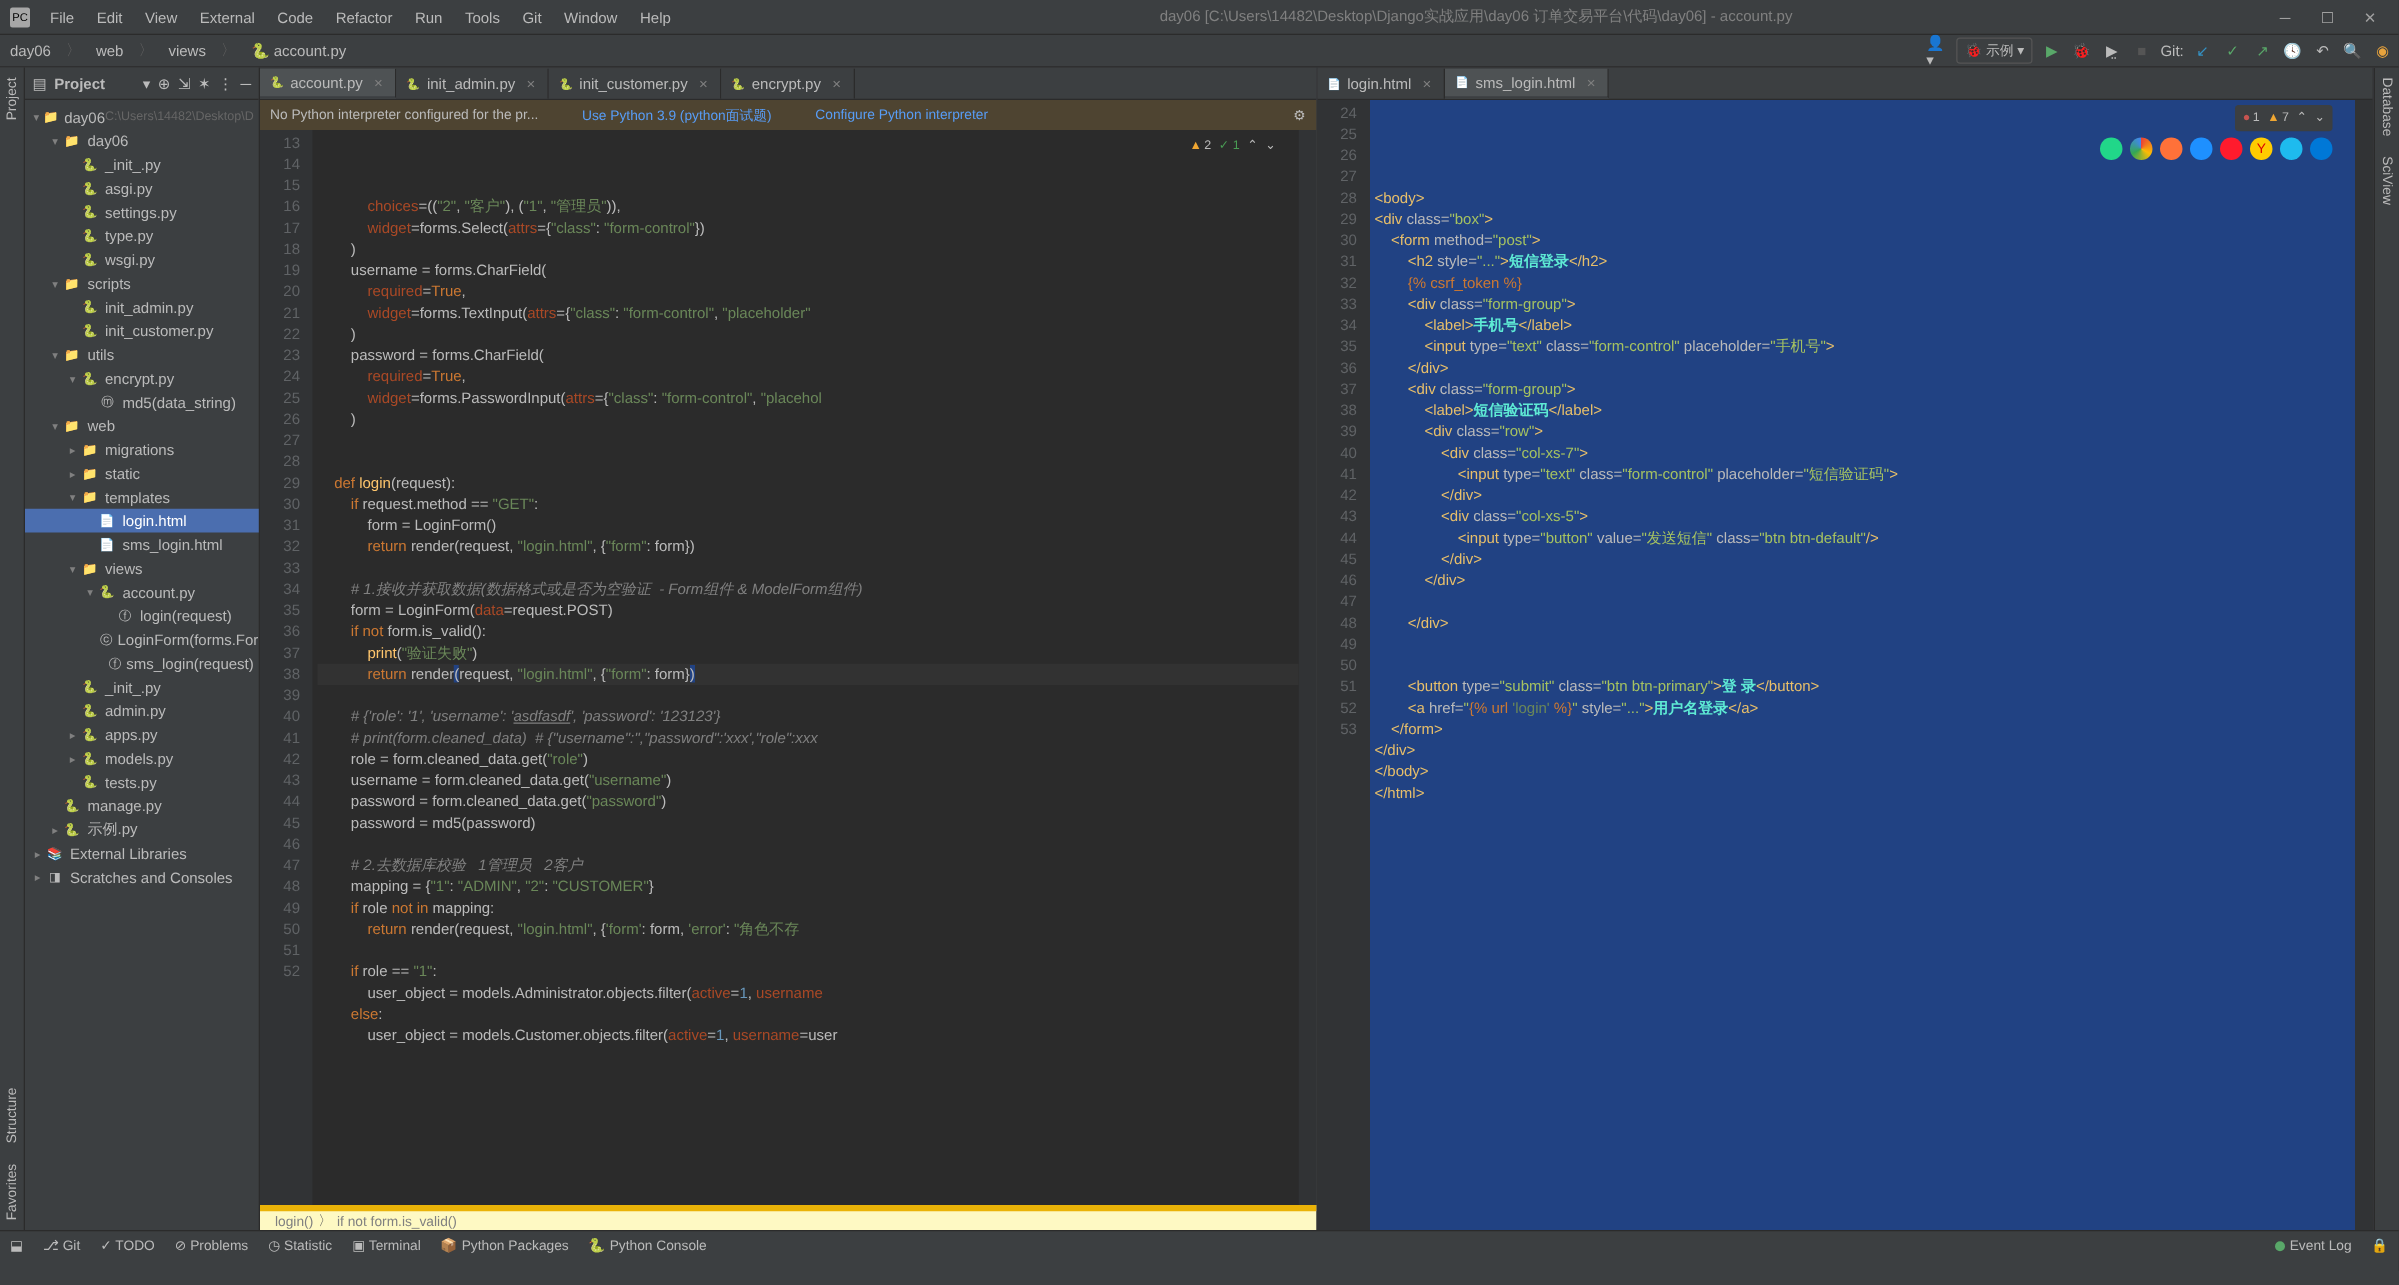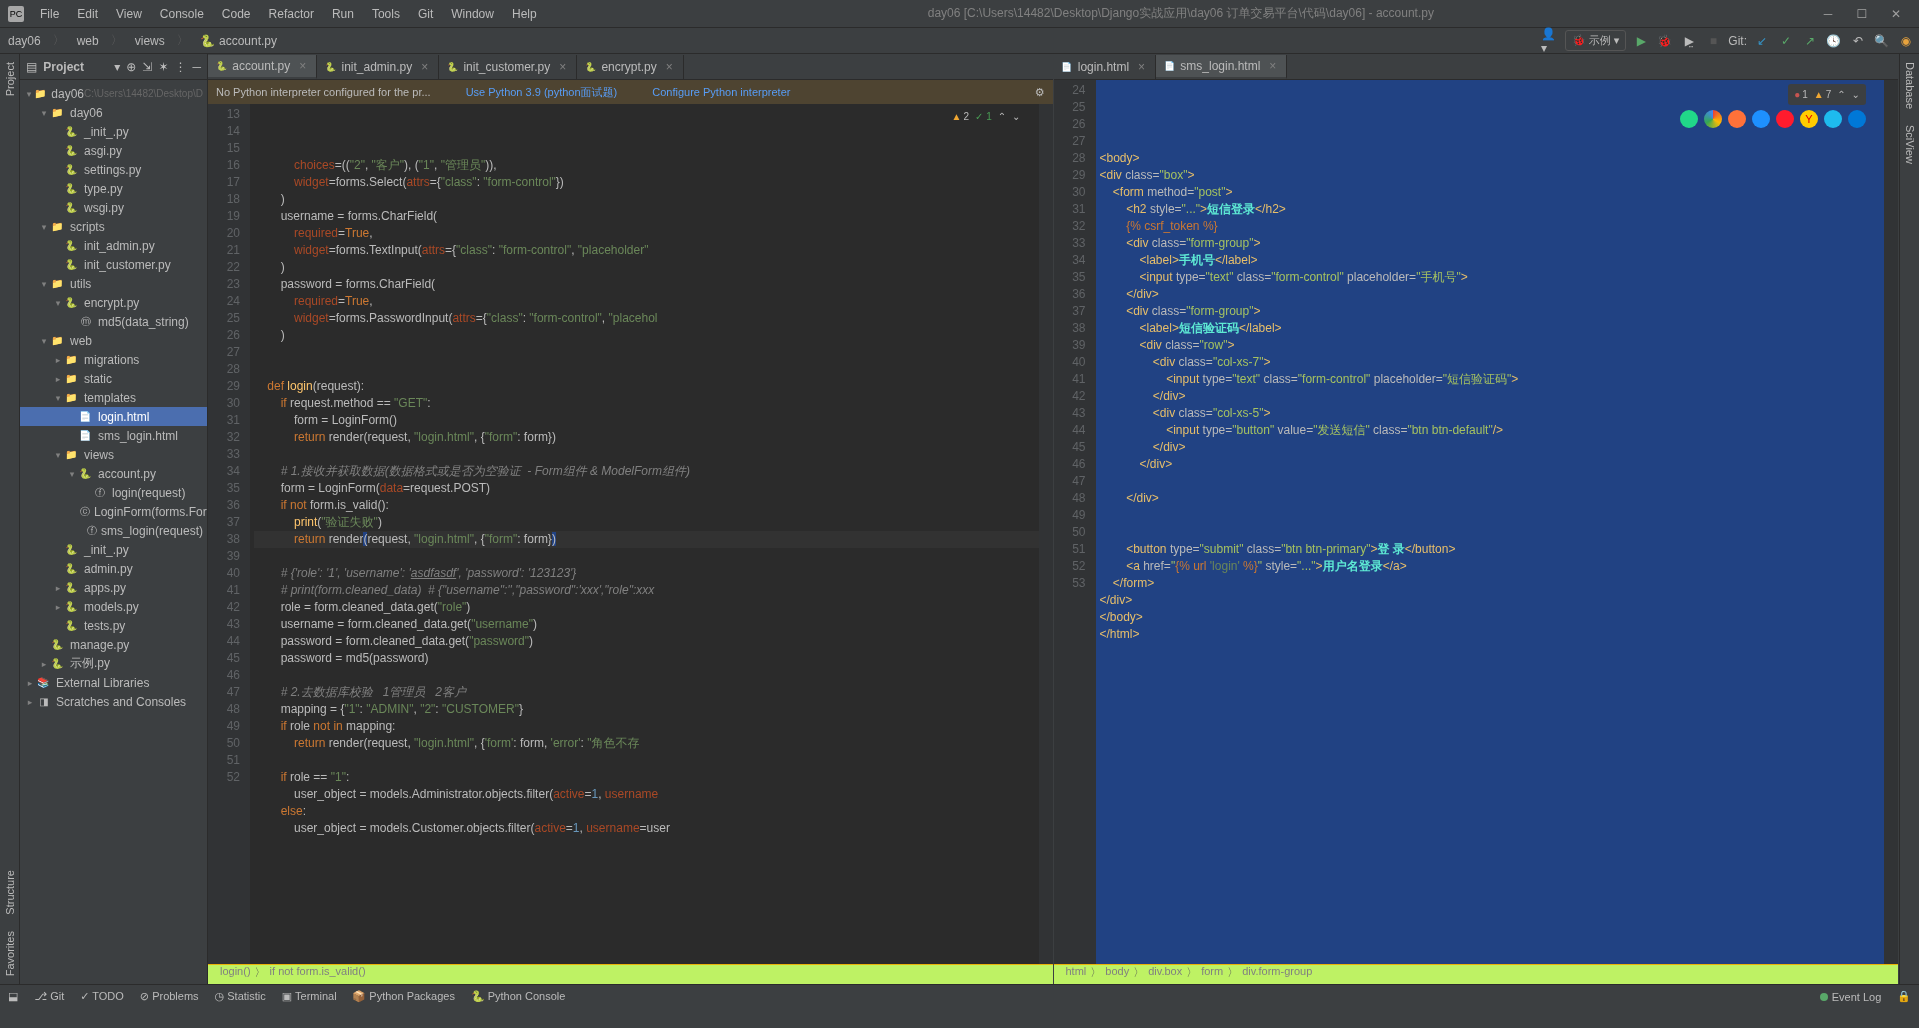--- a/index.html
+++ b/index.html
@@ -56,37 +56,37 @@
 .attr { color:#bababa; }
 .aval { color:#a5c261; }
 .text { color:#5eead4;font-weight:bold; }
 .dj { color:#cc7832; }
 .error-stripe { width:14px; background:#313335; }
 .inspect-badge { position:absolute; top:4px; right:18px; display:flex; gap:6px; font-size:10px; align-items:center; }
 .badge-warn::before { content:"▲"; color:#f0a732; margin-right:2px; }
 .badge-err::before { content:"●"; color:#c75450; margin-right:2px; }
 .browser-icons { position:absolute; top:30px; right:18px; display:flex; gap:6px; }
 .browser-icons span { width:18px; height:18px; border-radius:50%; display:inline-block; }
-.crumbs { height:20px; background:#bef264; padding:0 12px; display:flex; align-items:flex-start; gap:4px; font-size:11px; color:#808080; border-top:1px solid #eab308; }
+.crumbs { height:20px; background:#fef9c3; padding:0 12px; display:flex; align-items:flex-end; gap:4px; font-size:11px; color:#808080; border-top:5px solid #eab308; }
 .crumbs .sep { color:#555; }
 .status-bar { height:24px; background:#3c3f41; display:flex; align-items:center; padding:0 8px; gap:16px; border-top:1px solid #2b2b2b; font-size:11px; }
 .status-bar .sb-item { display:flex; align-items:center; gap:4px; cursor:pointer; }
 .status-bar .spacer { flex:1; }
 .green-dot { width:8px; height:8px; background:#59a869; border-radius:50%; }
 </style>
 </head>
 <body>
 
 <div class="titlebar">
   <div class="titlebar-icon">PC</div>
   <div class="menu-items" id="menu-items">
       <span>File</span>
       <span>Edit</span>
       <span>View</span>
-      <span>Console</span>
+      <span>External</span>
       <span>Code</span>
       <span>Refactor</span>
       <span>Run</span>
       <span>Tools</span>
       <span>Git</span>
       <span>Window</span>
       <span>Help</span>
     </div>
   <div class="title-text">day06 [C:\Users\14482\Desktop\Django实战应用\day06 订单交易平台\代码\day06] - account.py</div>
   <div class="title-controls">
@@ -461,31 +461,20 @@
             <span style="background:#ff7139"></span>
             <span style="background:#1e90ff"></span>
             <span style="background:#ff1b2d"></span>
             <span style="background:#ffcc00;color:#d00;text-align:center;font-size:11px;line-height:18px">Y</span>
             <span style="background:#1ebbee"></span>
             <span style="background:#0078d7"></span>
           </div>
         <div class="line"><span class="tag">&lt;body&gt;</span></div><div class="line"><span class="tag">&lt;div </span><span class="attr">class=</span><span class="aval">"box"</span><span class="tag">&gt;</span></div><div class="line">    <span class="tag">&lt;form </span><span class="attr">method=</span><span class="aval">"post"</span><span class="tag">&gt;</span></div><div class="line">        <span class="tag">&lt;h2 </span><span class="attr">style=</span><span class="aval">"..."</span><span class="tag">&gt;</span><span class="text">短信登录</span><span class="tag">&lt;/h2&gt;</span></div><div class="line">        <span class="dj">{% csrf_token %}</span></div><div class="line">        <span class="tag">&lt;div </span><span class="attr">class=</span><span class="aval">"form-group"</span><span class="tag">&gt;</span></div><div class="line">            <span class="tag">&lt;label&gt;</span><span class="text">手机号</span><span class="tag">&lt;/label&gt;</span></div><div class="line">            <span class="tag">&lt;input </span><span class="attr">type=</span><span class="aval">"text"</span> <span class="attr">class=</span><span class="aval">"form-control"</span> <span class="attr">placeholder=</span><span class="aval">"手机号"</span><span class="tag">&gt;</span></div><div class="line">        <span class="tag">&lt;/div&gt;</span></div><div class="line">        <span class="tag">&lt;div </span><span class="attr">class=</span><span class="aval">"form-group"</span><span class="tag">&gt;</span></div><div class="line">            <span class="tag">&lt;label&gt;</span><span class="text">短信验证码</span><span class="tag">&lt;/label&gt;</span></div><div class="line">            <span class="tag">&lt;div </span><span class="attr">class=</span><span class="aval">"row"</span><span class="tag">&gt;</span></div><div class="line">                <span class="tag">&lt;div </span><span class="attr">class=</span><span class="aval">"col-xs-7"</span><span class="tag">&gt;</span></div><div class="line">                    <span class="tag">&lt;input </span><span class="attr">type=</span><span class="aval">"text"</span> <span class="attr">class=</span><span class="aval">"form-control"</span> <span class="attr">placeholder=</span><span class="aval">"短信验证码"</span><span class="tag">&gt;</span></div><div class="line">                <span class="tag">&lt;/div&gt;</span></div><div class="line">                <span class="tag">&lt;div </span><span class="attr">class=</span><span class="aval">"col-xs-5"</span><span class="tag">&gt;</span></div><div class="line">                    <span class="tag">&lt;input </span><span class="attr">type=</span><span class="aval">"button"</span> <span class="attr">value=</span><span class="aval">"发送短信"</span> <span class="attr">class=</span><span class="aval">"btn btn-default"</span><span class="tag">/&gt;</span></div><div class="line">                <span class="tag">&lt;/div&gt;</span></div><div class="line">            <span class="tag">&lt;/div&gt;</span></div><div class="line"> </div><div class="line">        <span class="tag">&lt;/div&gt;</span></div><div class="line"> </div><div class="line"> </div><div class="line">        <span class="tag">&lt;button </span><span class="attr">type=</span><span class="aval">"submit"</span> <span class="attr">class=</span><span class="aval">"btn btn-primary"</span><span class="tag">&gt;</span><span class="text">登 录</span><span class="tag">&lt;/button&gt;</span></div><div class="line">        <span class="tag">&lt;a </span><span class="attr">href=</span><span class="aval">"</span><span class="dj">{% url </span><span class="str">'login'</span><span class="dj"> %}</span><span class="aval">"</span> <span class="attr">style=</span><span class="aval">"..."</span><span class="tag">&gt;</span><span class="text">用户名登录</span><span class="tag">&lt;/a&gt;</span></div><div class="line">    <span class="tag">&lt;/form&gt;</span></div><div class="line"><span class="tag">&lt;/div&gt;</span></div><div class="line"><span class="tag">&lt;/body&gt;</span></div><div class="line"><span class="tag">&lt;/html&gt;</span></div><div class="line"> </div></div>
         <div class="error-stripe"></div>
       </div>
-      <div class="crumbs" id="crumbs-right">
-          <span>html</span>
-          <span class="sep">〉</span>
-          <span>body</span>
-          <span class="sep">〉</span>
-          <span>div.box</span>
-          <span class="sep">〉</span>
-          <span>form</span>
-          <span class="sep">〉</span>
-          <span>div.form-group</span>
-        </div>
     </div>
 
   </div>
 
   <div class="sidebar-right">
     <div class="stripe">Database</div>
     <div class="stripe">SciView</div>
   </div>
 </div>
 

